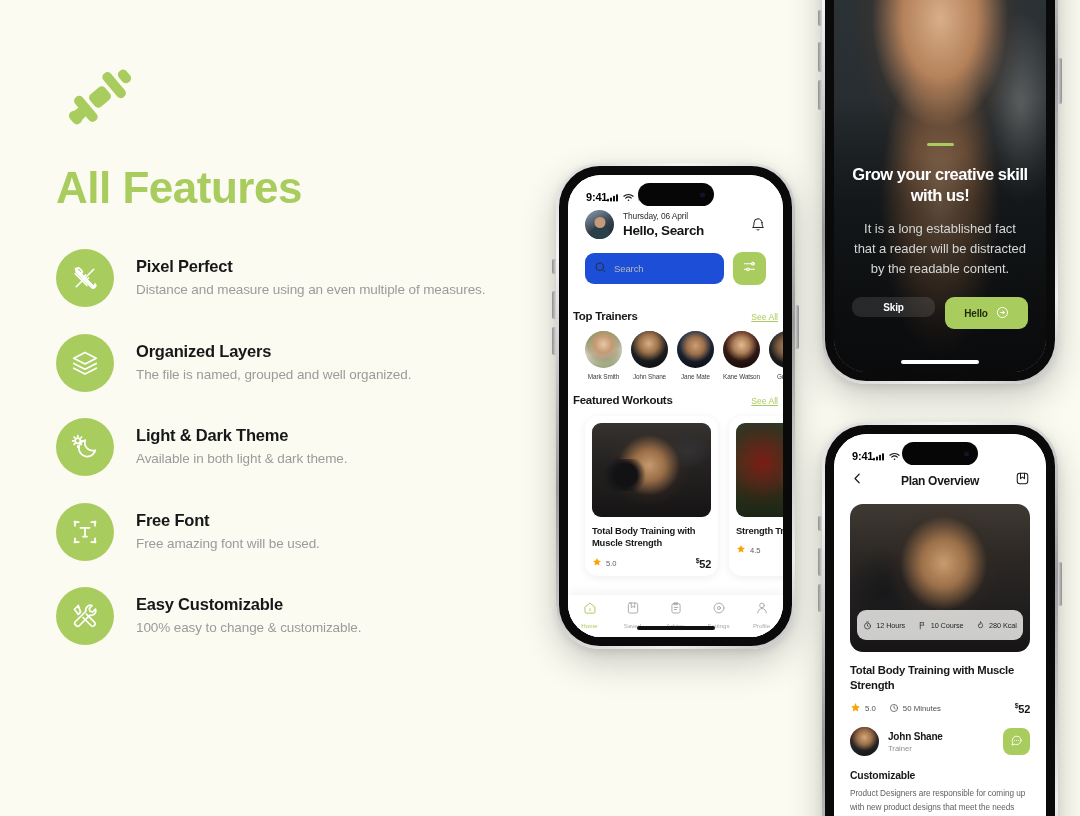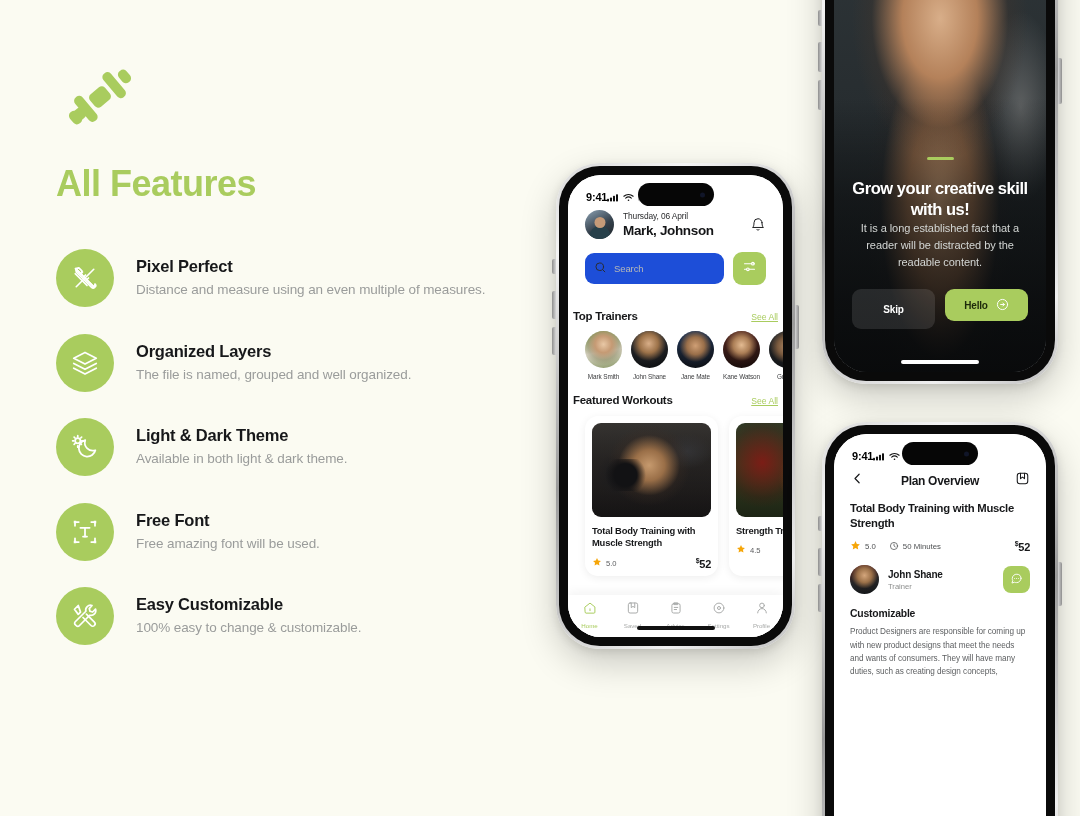--- a/index.html
+++ b/index.html
@@ -12,21 +12,21 @@
   .page { position: relative; width: 1080px; height: 816px; background: #FBFBF2; }
 
   
   .left { position: absolute; left: 0; top: 0; width: 545px; height: 816px; }
 
   .logo-wrap { position: absolute; left: 55px; top: 52px; width: 90px; height: 90px; }
   .logo-wrap svg { width: 100%; height: 100%; display: block; }
 
   .page-title {
     position: absolute; left: 56px; top: 163px;
-    font-size: 36px; font-weight: 700; letter-spacing: -0.5px;
+    font-size: 44px; font-weight: 700; letter-spacing: -0.5px;
     color: #A9CC5E;
   }
 
   .features { position: absolute; left: 56px; top: 248px; width: 470px; }
   .feature { display: flex; align-items: flex-start; margin-bottom: 25.5px; }
   .feat-icon {
     width: 58px; height: 58px; min-width: 58px; border-radius: 50%;
     background: #A9CC5E; display: flex; align-items: center; justify-content: center;
     margin-right: 22px; margin-top: 1px;
   }
@@ -166,24 +166,24 @@
   .onb-photo { position: absolute; inset: 0; }
   .onb-overlay {
     position: absolute; left: 0; bottom: 0; width: 100%; height: 62%;
     background: linear-gradient(180deg, rgba(10,12,13,0) 0%, rgba(10,12,13,0.55) 38%, rgba(8,9,10,0.88) 100%);
   }
   .onb-content { position: absolute; left: 0; bottom: 43px; width: 100%; padding: 0 18px; text-align: center; }
   .onb-dots { display: flex; justify-content: center; gap: 4px; margin-bottom: 18px; }
   .dot { width: 5px; height: 3px; border-radius: 2px; background: rgba(255,255,255,0.42); }
   .dot.on { width: 27px; background: #A9CC5E; }
   .onb-title { font-size: 16.5px; font-weight: 700; color: #fff; line-height: 1.28; letter-spacing: -0.45px; }
-  .onb-sub { font-size: 11px; color: #d3d6d4; line-height: 1.55; margin-top: 0; letter-spacing: -0.05px; }
+  .onb-sub { font-size: 13px; color: #d3d6d4; line-height: 1.55; margin-top: 12px; letter-spacing: -0.05px; }
   .onb-btns { display: flex; gap: 10px; margin-top: 18px; }
   .btn-skip {
-    flex: 1; height: 40px; border-radius: 9px; background: rgba(255,255,255,0.11);
+    flex: 1; height: 20px; border-radius: 9px; background: rgba(255,255,255,0.11);
     display: flex; align-items: center; justify-content: center;
     font-size: 10px; font-weight: 600; color: #fff; letter-spacing: -0.2px;
   }
   .btn-next {
     flex: 1; height: 32px; border-radius: 9px; background: #A9CC5E;
     display: flex; align-items: center; justify-content: center; gap: 8px;
     font-size: 10px; font-weight: 600; color: #1d2a0a; letter-spacing: -0.2px;
   }
 
   
@@ -431,21 +431,21 @@
                   </svg>
               </span>
             </span>
           </div>
 
           <div class="home-head">
             <div class="greet-row">
               <div class="avatar-lg"></div>
               <div class="greet-texts">
                 <div class="greet-date">Thursday, 06 April</div>
-                <div class="greet-hello">Mark, Johnson</div>
+                <div class="greet-hello">Hello, Search</div>
               </div>
               <span class="bell">
                 <svg width="16" height="16" viewBox="0 0 24 24" fill="none" stroke="#1c1d1f" stroke-width="1.5" stroke-linecap="round" stroke-linejoin="round">
                   <path d="M18 8.6a6 6 0 10-12 0c0 6.2-2.1 7.1-2.1 7.1h16.2S18 14.8 18 8.6z"></path>
                   <path d="M13.7 19a2 2 0 01-3.4 0"></path>
                 </svg>
               </span>
             </div>
 
             <div class="search-row">
@@ -644,20 +644,44 @@
             </span>
             <span class="plan-title">Plan Overview</span>
             <span>
               <svg width="15" height="15" viewBox="0 0 24 24" fill="none" stroke="#17181A" stroke-width="1.7" stroke-linecap="round" stroke-linejoin="round">
                 <rect x="3.6" y="3.6" width="16.8" height="16.8" rx="4"></rect>
                   <path d="M8.8 3.6v8.6l3.2-2.4 3.2 2.4V3.6"></path>
               </svg>
             </span>
           </div>
 
+          <div class="hero">
+            <div class="ph ph-hero"></div>
+            <div class="pills">
+              <span class="pill">
+                <svg width="9" height="9" viewBox="0 0 24 24" fill="none" stroke="#24262a" stroke-width="1.8" stroke-linecap="round">
+                    <circle cx="12" cy="13.4" r="8"></circle>
+                    <path d="M12 9.4v4l2.4 1.6M9.4 2.6h5.2"></path>
+                  </svg>
+                <span>12 Hours</span>
+              </span>
+              <span class="pill">
+                <svg width="9" height="9" viewBox="0 0 24 24" fill="none" stroke="#24262a" stroke-width="1.8" stroke-linecap="round" stroke-linejoin="round">
+                    <path d="M6 21V4.4M6 4.4h9.6l-1.8 3.4 1.8 3.4H6"></path>
+                  </svg>
+                <span>10 Course</span>
+              </span>
+              <span class="pill">
+                <svg width="9" height="9" viewBox="0 0 24 24" fill="none" stroke="#24262a" stroke-width="1.8" stroke-linecap="round" stroke-linejoin="round">
+                    <path d="M12 2.6s5.6 4.4 5.6 10a5.6 5.6 0 11-11.2 0c0-3 1.8-5 1.8-5s.6 2 2 2.6c0-3.4 1.8-5.6 1.8-7.6z"></path>
+                  </svg>
+                <span>280 Kcal</span>
+              </span>
+            </div>
+          </div>
 
           <div class="plan-body">
             <div class="plan-h">Total Body Training with Muscle Strength</div>
             <div class="plan-meta">
               <span class="meta-it">
                 <span>
                   <svg width="11" height="11" viewBox="0 0 24 24" fill="#F6A609">
                       <path d="M12 2.4l2.9 6.1 6.6.9-4.8 4.6 1.2 6.6L12 17.5l-5.9 3.1 1.2-6.6L2.5 9.4l6.6-.9z"></path>
                     </svg>
                 </span>

